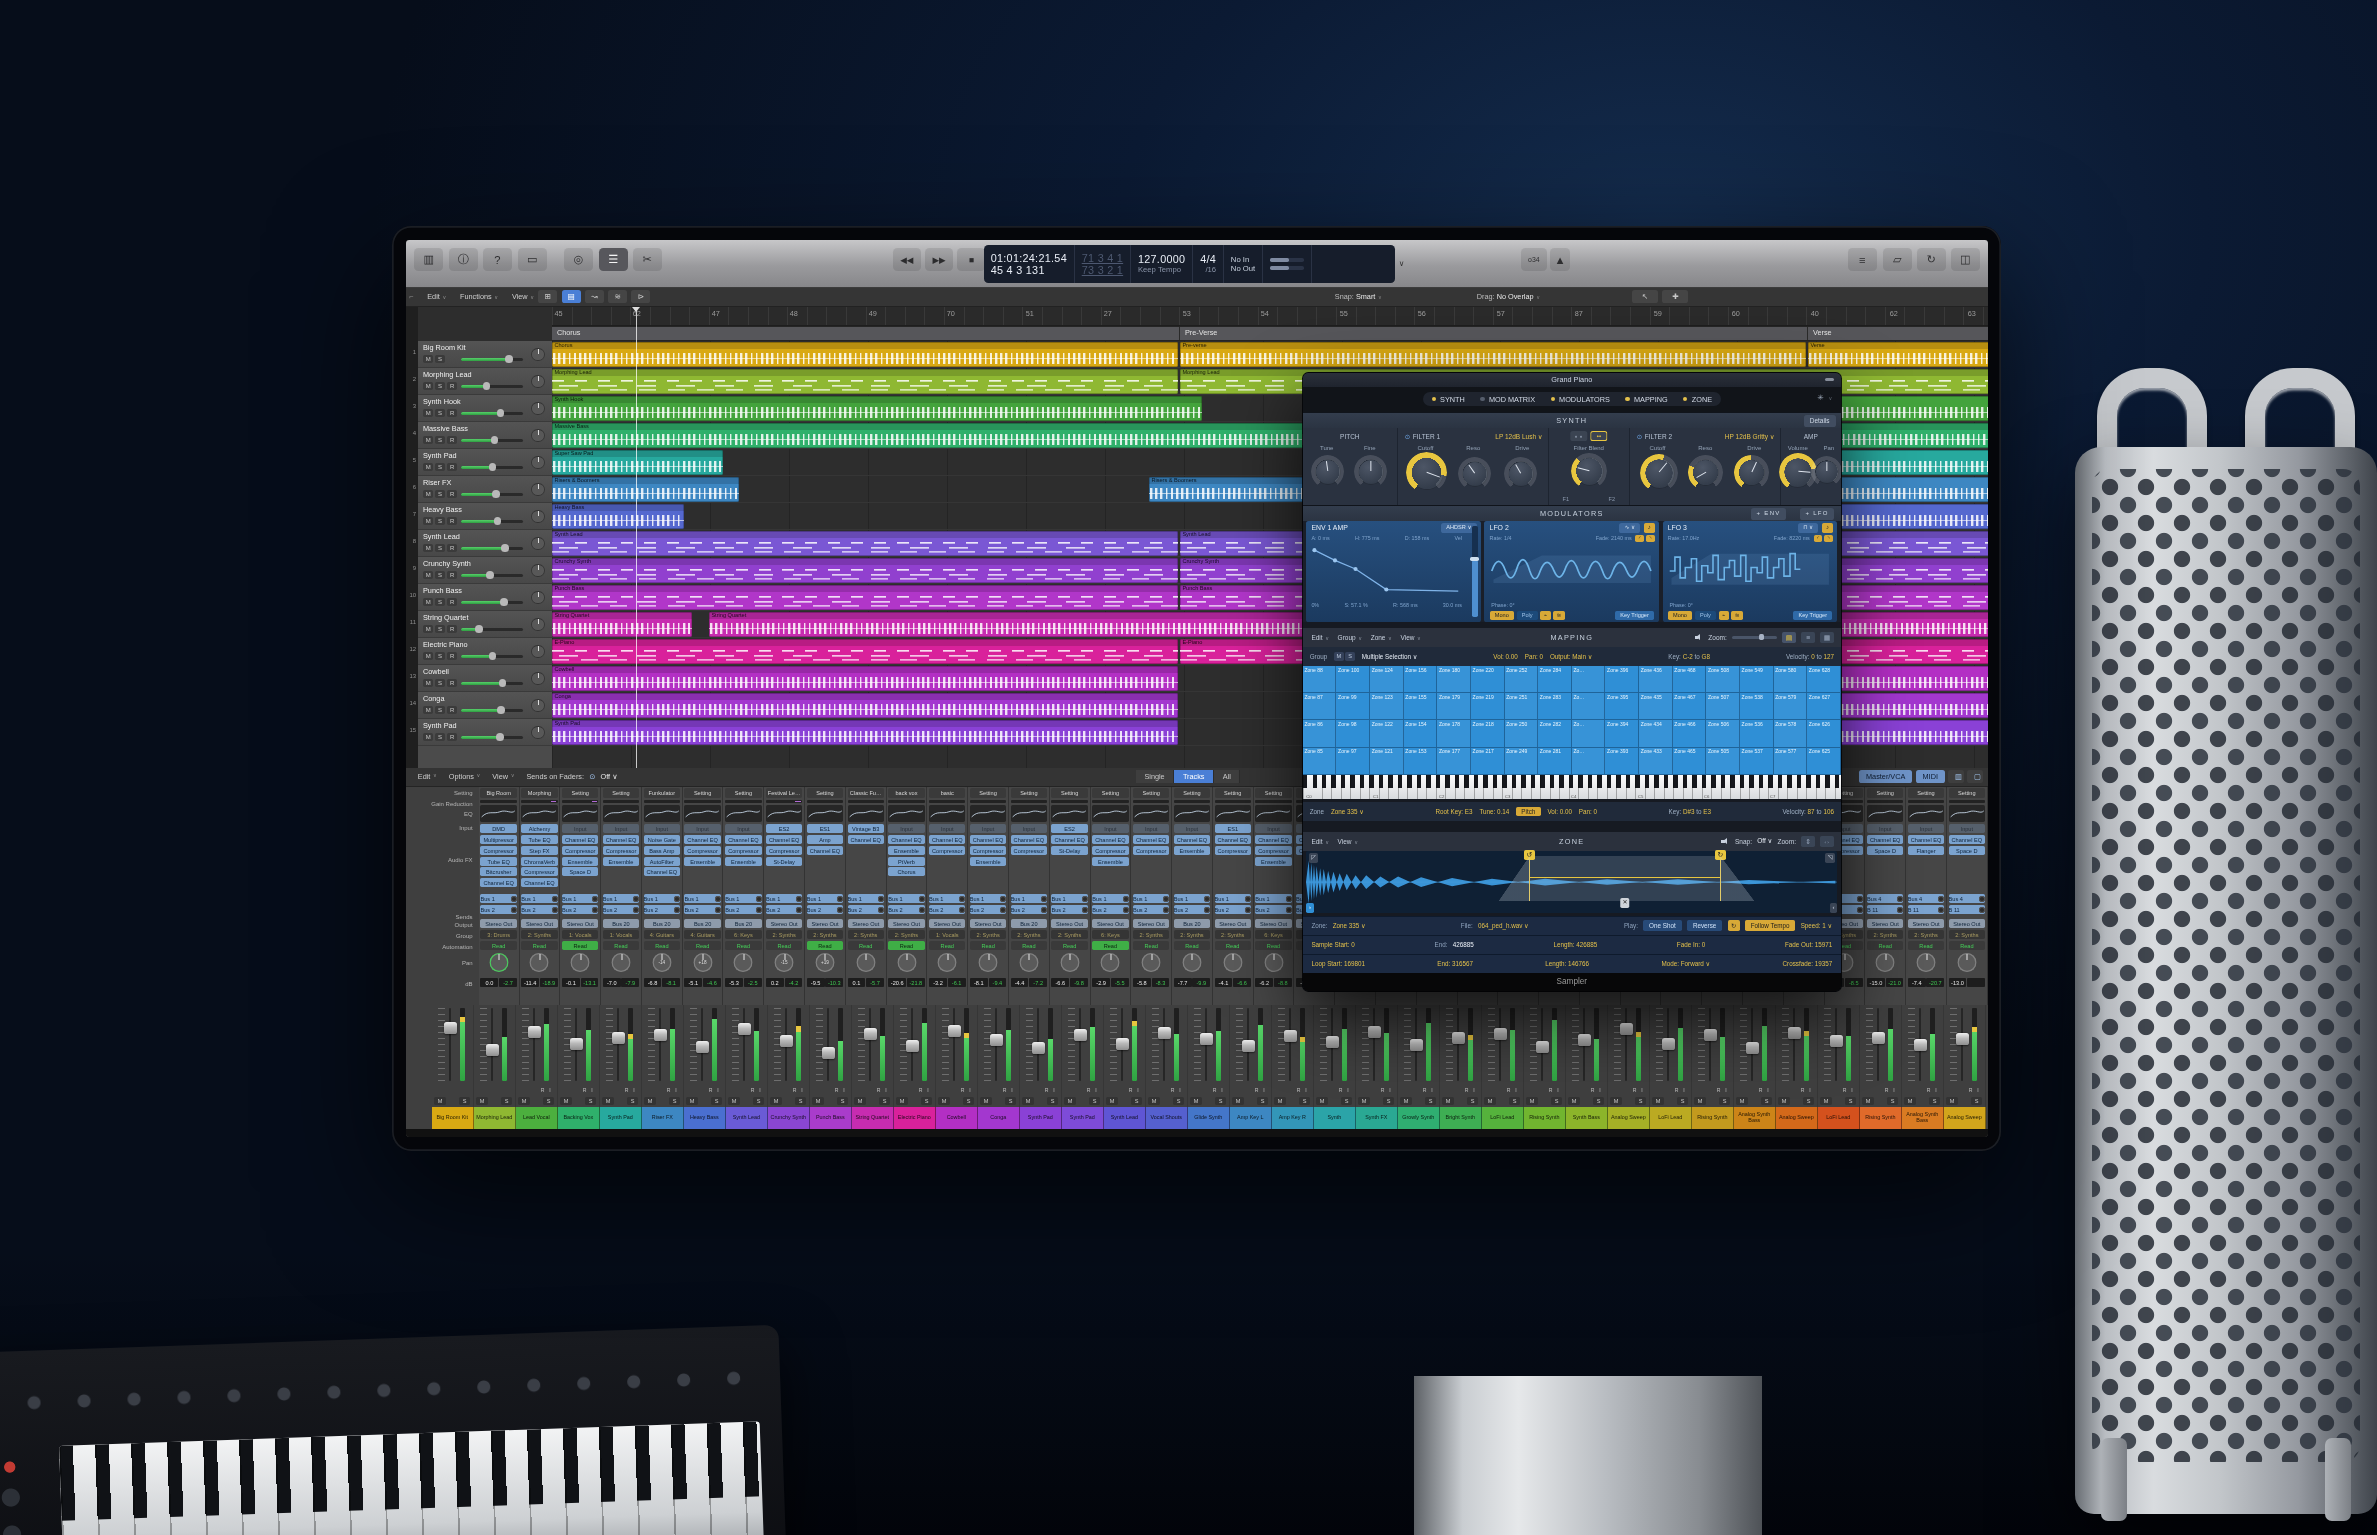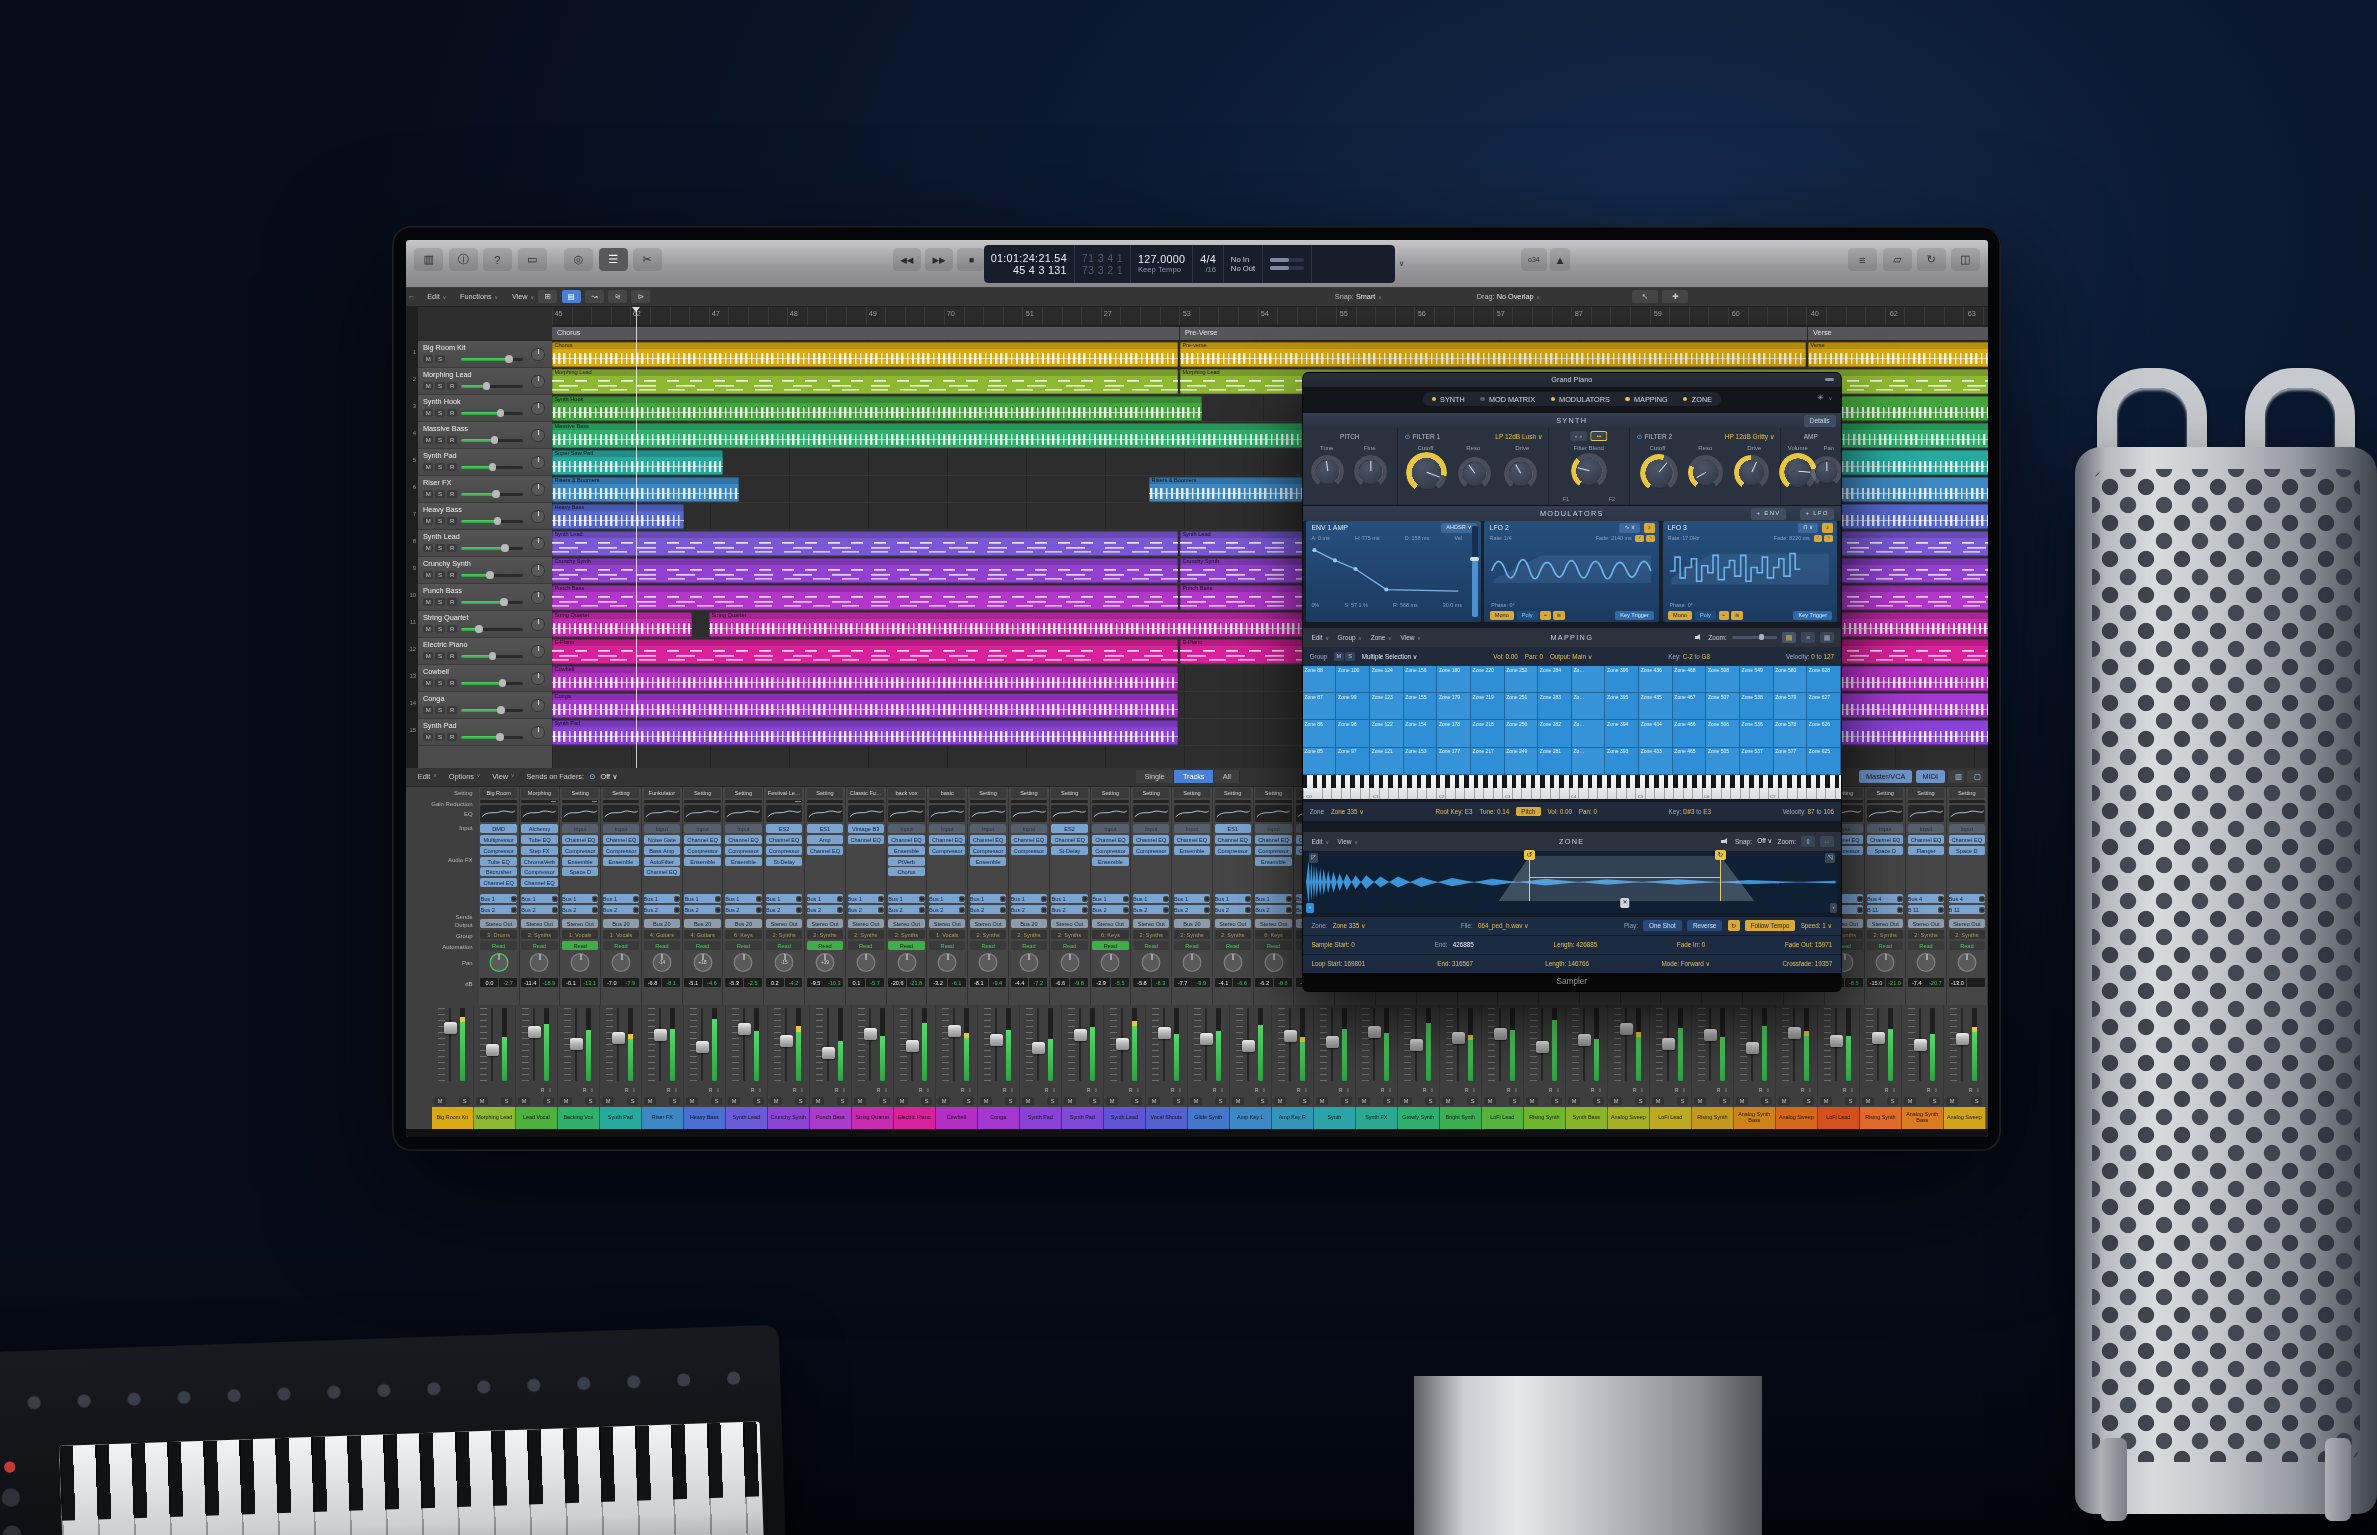--- a/index.html
+++ b/index.html
@@ -58,21 +58,21 @@
   .cbar .icn.active{background:#57575c;color:#f4f4f4;}
   .transport{position:absolute;left:487px;top:8.6px;display:flex;gap:4.3px;}
   .tbtn{width:28px;height:22.4px;border-radius:4.3px;background:rgba(0,0,0,.10);color:#2c2c2e;font-size:8.6px;
     display:flex;align-items:center;justify-content:center;}
   .tbtn.play{background:#3f9d45;color:#fff;font-size:11.2px;}
   .tbtn.rec{color:#c43b32;font-size:12px;}
   .lcd{position:absolute;left:578px;top:5.2px;width:411px;height:38px;background:#161d2b;border-radius:4.3px;
     display:flex;color:#e9eef6;}
   .lcd .seg{padding:3.4px 6.9px;border-right:0.9px solid #2a3244;display:flex;flex-direction:column;justify-content:center;}
   .lcd .big{font-size:10.8px;letter-spacing:0.3px;white-space:nowrap;}
-  .lcd .ghost{color:#4d5870;}
+  .lcd .ghost{color:#4d5870;text-decoration:underline;}
   .lcd .sm{font-size:7.7px;color:#c7d0dd;}
   .lcd .dim{color:#8a94a8;}
   .meters{display:flex;flex-direction:column;gap:4.3px;justify-content:center;padding:0 6.9px;border-right:none;}
   .meters i{display:block;width:34px;height:3.4px;background:#2a3346;border-radius:1.7px;position:relative;}
   .meters i::after{content:"";position:absolute;left:0;top:0;height:100%;width:55%;background:#7f8ba2;border-radius:1.7px;}
 
   
   .arrange{position:absolute;left:0;top:48px;width:100%;height:480px;background:#2d2d2d;}
   .amenu{position:absolute;left:0;top:0;width:100%;height:19px;background:#353535;border-bottom:0.9px solid #222;
     display:flex;align-items:center;color:#cfcfcf;font-size:7.3px;}
@@ -319,21 +319,21 @@
             <div class="tbtn">◀◀</div>
             <div class="tbtn">▶▶</div>
             <div class="tbtn">■</div>
             <div class="tbtn play">▶</div>
             <div class="tbtn rec">●</div>
             <div class="tbtn">↻</div>
           </div>
         <div class="lcd">
           <div class="seg">
               <span class="big">01:01:24:21.54</span>
-            <span class="big" style="text-align:right">45 4 3 131</span>
+            <span class="big" style="text-align:left">45 4 3 131</span>
             </div>
           <div class="seg">
               <span class="big ghost">71 3 4 1</span>
             <span class="big ghost">73 3 2 1</span>
             </div>
           <div class="seg">
               <span class="big">127.0000</span>
             <span class="sm dim">Keep Tempo</span>
             </div>
           <div class="seg" style="text-align:right">

